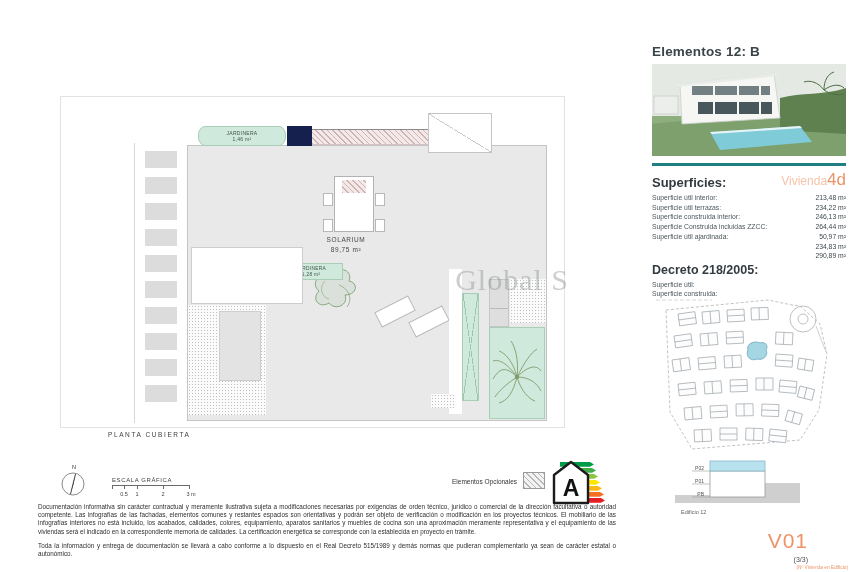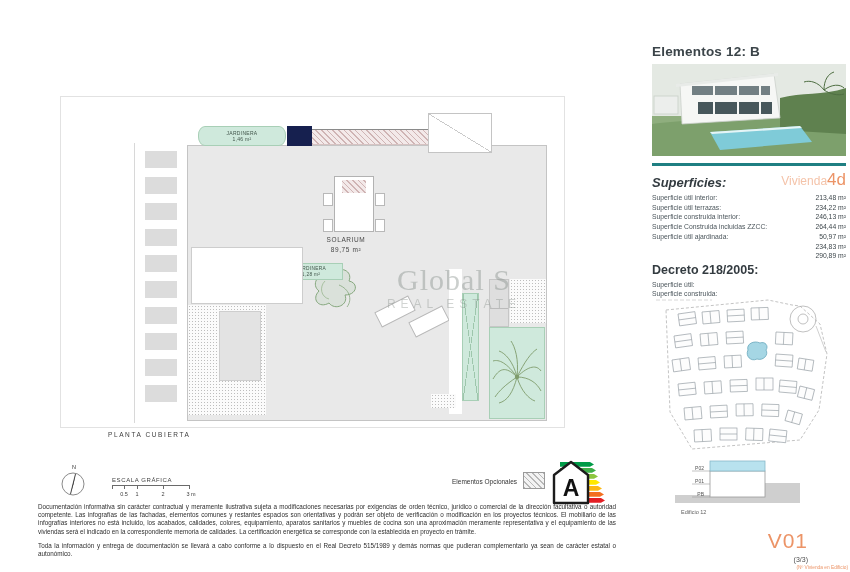--- a/index.html
+++ b/index.html
@@ -45,21 +45,21 @@
   .mint-x { left:401px; top:196px; width:17px; height:108px;
     background:linear-gradient(to bottom right,transparent 48.5%,#9ec6ac 48.5% 51.5%,transparent 51.5%),
                linear-gradient(to top right,transparent 48.5%,#9ec6ac 48.5% 51.5%,transparent 51.5%), #cfe9dc;
     border:1px solid #a8cfb6; }
   .grid-col { left:428px; top:182px; width:20px; height:48px; background:
     linear-gradient(#b9b9b9 0 1px,transparent 1px) 0 14px/100% 16px no-repeat padding-box, #dedede;
     background-image:repeating-linear-gradient(to bottom,transparent 0 14px,#bbb 14px 15px); border:1px solid #c6c6c6; }
   .stipple-tr { left:449px; top:182px; width:36px; height:44px; }
   .palm-box { left:428px; top:230px; width:56px; height:92px; }
   .stipple-br { left:370px; top:297px; width:25px; height:14px; }
-  .watermark { left:278px; top:166px; width:230px; text-align:center; pointer-events:none; }
+  .watermark { left:278px; top:166px; width:230px; text-align:right; pointer-events:none; }
   .wm1 { position:static; display:block; font-family:"Liberation Serif", serif; font-size:30px; color:rgba(125,136,130,.40); letter-spacing:1px; }
   .wm2 { position:static; display:block; font-size:12px; letter-spacing:5px; color:rgba(125,136,130,.35); margin-top:0px; }
 
   .plan-title { position:absolute; left:108px; top:431px; font-size:6.5px; letter-spacing:1.6px; color:#3d3d3d; }
 
   .compass { position:absolute; left:60px; top:464px; width:28px; height:36px; text-align:center; }
   .compass .n { font-size:5.5px; color:#333; display:block; margin-bottom:1px; }
 
   .scalebar { position:absolute; left:112px; top:477px; width:96px; }
   .scalebar .t { font-size:6px; color:#3e3e3e; letter-spacing:.6px; display:block; margin-bottom:2px; }
@@ -77,21 +77,21 @@
     color:#2e2e2e; text-align:justify; }
   .disclaimer p { margin-bottom:6px; }
 
   
   .sidebar { position:absolute; left:645px; top:0; width:205px; height:572px; }
   .sb-title { position:absolute; left:7px; top:44px; font-size:13.5px; font-weight:700; color:#3b4449; letter-spacing:.2px; }
   .villa { position:absolute; left:7px; top:64px; width:194px; height:92px; overflow:hidden; background:#e3e8e2; }
   .teal-rule { position:absolute; left:7px; top:163px; width:194px; height:3px; background:#1f7f82; }
 
   .sup-head { position:absolute; left:7px; top:170px; width:194px; display:flex; justify-content:space-between; align-items:flex-end; }
-  .sup-head .h { font-size:13px; font-weight:700; color:#333b40;font-style:italic; }
+  .sup-head .h { font-size:13px; font-weight:700; color:#333b40; }
   .viv-label { font-size:12px; color:#f4c3a9; }
   .viv-code { font-size:17px; color:#ec9467; }
   .sup-rows { position:absolute; left:7px; top:194px; width:194px; }
   .srow { display:flex; justify-content:space-between; font-size:6.8px; line-height:1.08; margin-bottom:2.4px; color:#4c565c; }
   .srow .v { color:#3f484d; }
 
   .decreto { position:absolute; left:7px; top:233px; width:194px; display:flex; justify-content:space-between; }
   .decreto h3 { font-size:12.5px; font-weight:700; color:#333b40; margin-bottom:3px;margin-top:30px; }
   .decreto .dl { font-size:6.8px; color:#4c565c; line-height:1.35; }
   .decreto .dv { padding-top:9px; text-align:right; font-size:6.8px; color:#3f484d; line-height:1.35; }
@@ -174,21 +174,20 @@
             <path d="M26,42 C30,56 38,64 44,66"></path>
           <path d="M26,42 C22,58 16,66 8,68"></path>
             <path d="M26,42 C14,50 8,56 4,62"></path>
         </g>
         <circle cx="26" cy="42" r="2.2" fill="#7f9c6c"></circle>
       </svg>
       <div class="stipple-br stipple"></div>
 
       <div class="watermark">
         <span class="wm1">Global S</span>
-        <span class="wm2">REAL ESTATE</span>
       </div>
     </div>
 
     <div class="plan-title">PLANTA CUBIERTA</div>
 
     <div class="compass">
       <span class="n">N</span>
       <svg width="26" height="26" viewBox="0 0 26 26">
         <circle cx="13" cy="13" r="11" fill="#fff" stroke="#8a8a8a" stroke-width="1"></circle>
         <polygon points="15.5,3 10.5,23 13.5,13" fill="#222"></polygon>

